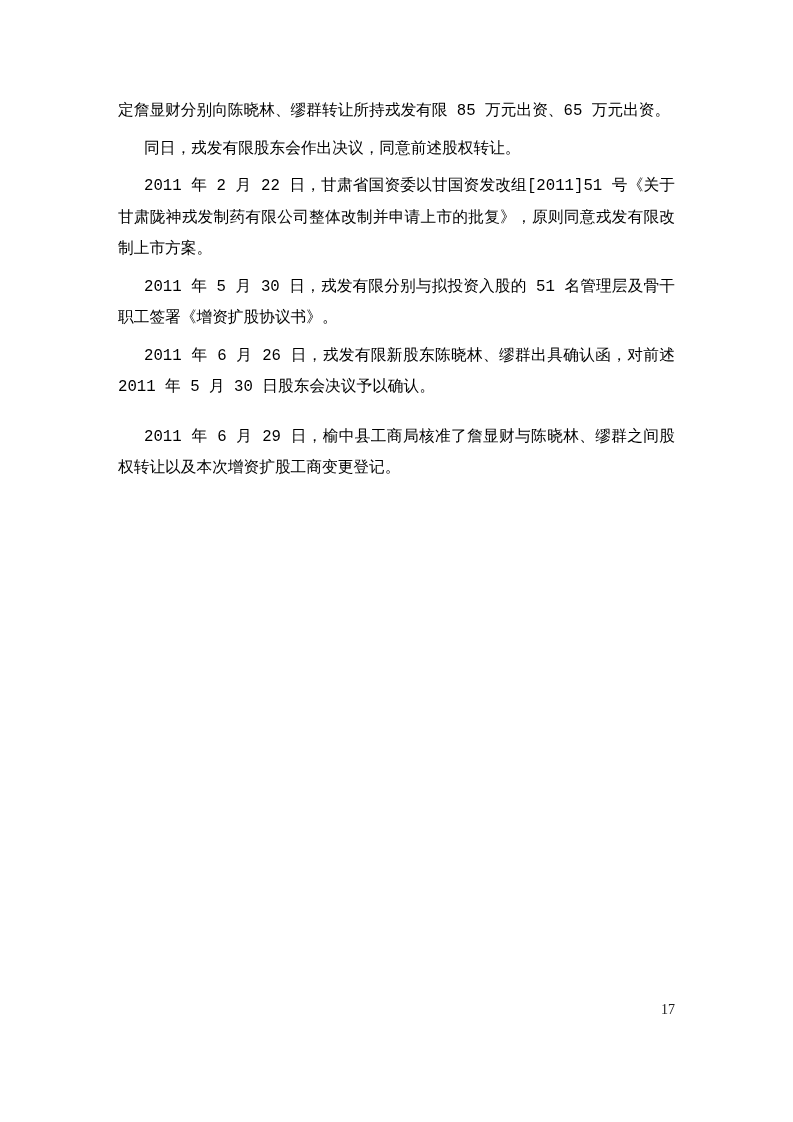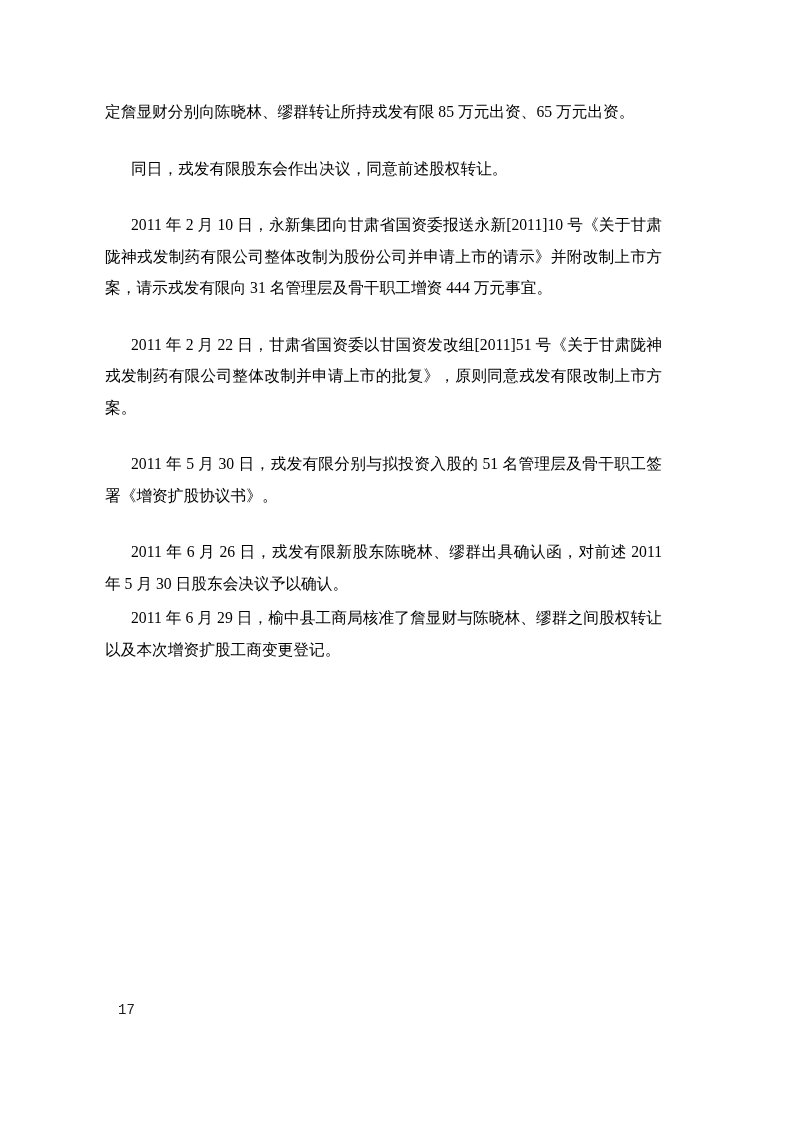--- a/index.html
+++ b/index.html
@@ -11,61 +11,61 @@
     position: relative;
     width: 793px;
     height: 1122px;
     background: #ffffff;
     overflow: hidden;
     font-family: "Liberation Serif", "DejaVu Serif", serif;
     color: #000000;
   }
   .doc-body {
     position: absolute;
-    left: 105px;
+    left: 118px;
     top: 96px;
     width: 557px;
+    font-family: Liberation Mono, monospace;
   }
   .para {
     margin: 0;
     font-size: 15.7px;
     line-height: 31.5px;
     text-align: justify;
     text-indent: 26px;
     word-break: break-all;
     color: #000000;
   }
   .para + .para {
-    margin-top: 25px;
+    margin-top: 6px;
   }
   .para.no-indent {
     text-indent: 0;
   }
   .para.tight {
-    margin-top: 3px;
+    margin-top: 18px;
   }
   .page-number {
     position: absolute;
     top: 1002px;
     left: 118px;
     width: 557px;
-    text-align: left;
-    font-family: Liberation Mono, monospace;
+    text-align: right;
+    font-family: Liberation Serif, serif;
     font-size: 14px;
     color: #1a1a1a;
   }
 </style>
 </head>
 <body>
 
 <div class="page">
   <div class="doc-body">
     <p class="para no-indent">定詹显财分别向陈晓林、缪群转让所持戎发有限 85 万元出资、65 万元出资。</p>
     <p class="para">同日，戎发有限股东会作出决议，同意前述股权转让。</p>
-    <p class="para">2011 年 2 月 10 日，永新集团向甘肃省国资委报送永新[2011]10 号《关于甘肃陇神戎发制药有限公司整体改制为股份公司并申请上市的请示》并附改制上市方案，请示戎发有限向 31 名管理层及骨干职工增资 444 万元事宜。</p>
     <p class="para">2011 年 2 月 22 日，甘肃省国资委以甘国资发改组[2011]51 号《关于甘肃陇神戎发制药有限公司整体改制并申请上市的批复》，原则同意戎发有限改制上市方案。</p>
     <p class="para">2011 年 5 月 30 日，戎发有限分别与拟投资入股的 51 名管理层及骨干职工签署《增资扩股协议书》。</p>
     <p class="para">2011 年 6 月 26 日，戎发有限新股东陈晓林、缪群出具确认函，对前述 2011 年 5 月 30 日股东会决议予以确认。</p>
     <p class="para tight">2011 年 6 月 29 日，榆中县工商局核准了詹显财与陈晓林、缪群之间股权转让以及本次增资扩股工商变更登记。</p>
   </div>
 
   <div class="page-number">17</div>
 </div>
 
 </body></html>

